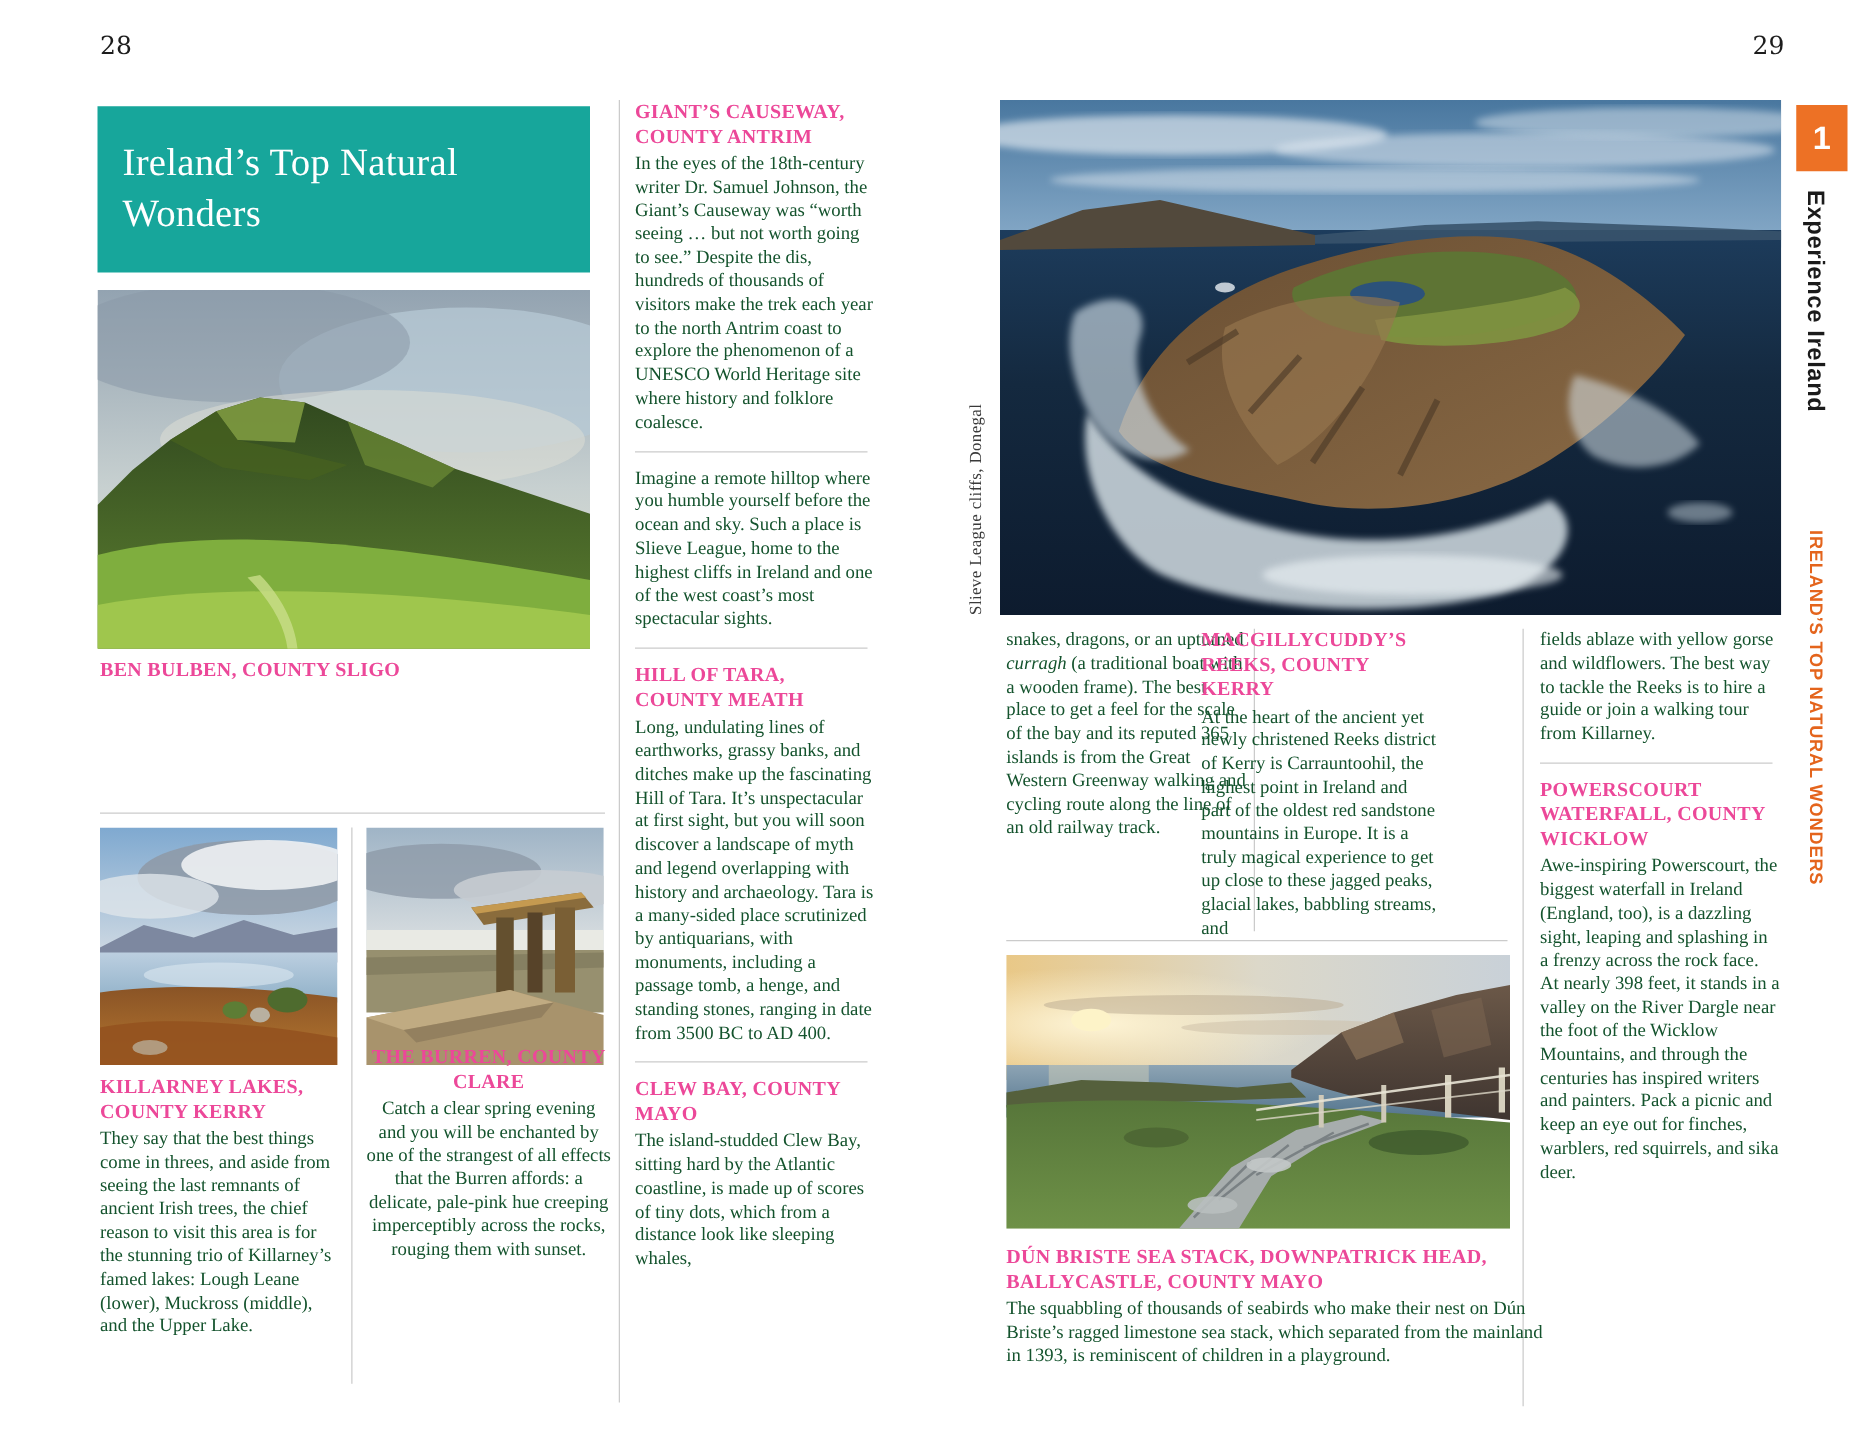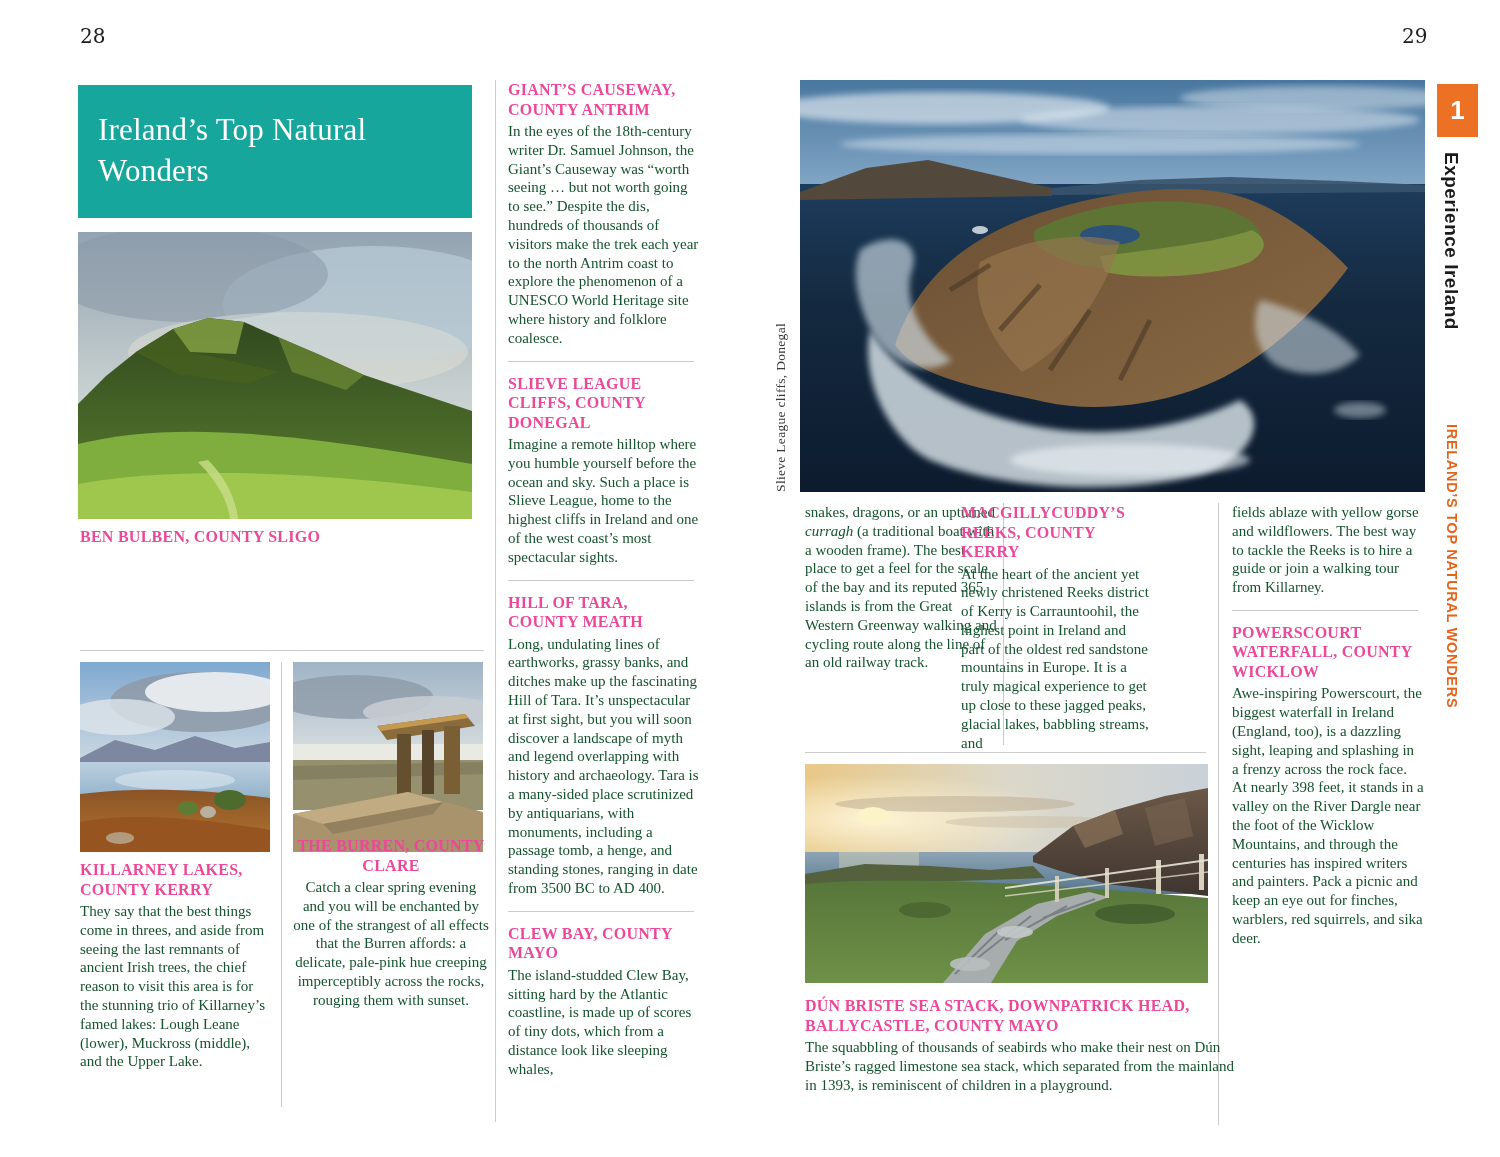--- a/index.html
+++ b/index.html
@@ -142,21 +142,20 @@
 
   <div class="abs rule-v" style="left:495px;top:80px;height:1042px;"></div>
 
   <div class="abs flow" style="left:508px;top:80px;width:192px;">
     <div>
       <div class="heading">GIANT’S CAUSEWAY, COUNTY ANTRIM</div>
       <div class="body-text">In the eyes of the 18th-century writer Dr. Samuel Johnson, the Giant’s Causeway was “worth seeing … but not worth going to see.” Despite the dis, hundreds of thousands of visitors make the trek each year to the north Antrim coast to explore the phenomenon of a UNESCO World Heritage site where history and folklore coalesce.</div>
     </div>
     <div class="rule-h"></div>
     <div>
-      <div class="heading">SLIEVE LEAGUE CLIFFS, COUNTY DONEGAL</div>
       <div class="body-text">Imagine a remote hilltop where you humble yourself before the ocean and sky. Such a place is Slieve League, home to the highest cliffs in Ireland and one of the west coast’s most spectacular sights.</div>
     </div>
     <div class="rule-h"></div>
     <div>
       <div class="heading">HILL OF TARA, COUNTY MEATH</div>
       <div class="body-text">Long, undulating lines of earthworks, grassy banks, and ditches make up the fascinating Hill of Tara. It’s unspectacular at first sight, but you will soon discover a landscape of myth and legend overlapping with history and archaeology. Tara is a many-sided place scrutinized by antiquarians, with monuments, including a passage tomb, a henge, and standing stones, ranging in date from 3500 BC to AD 400.</div>
     </div>
     <div class="rule-h"></div>
     <div>
       <div class="heading">CLEW BAY, COUNTY MAYO</div>

